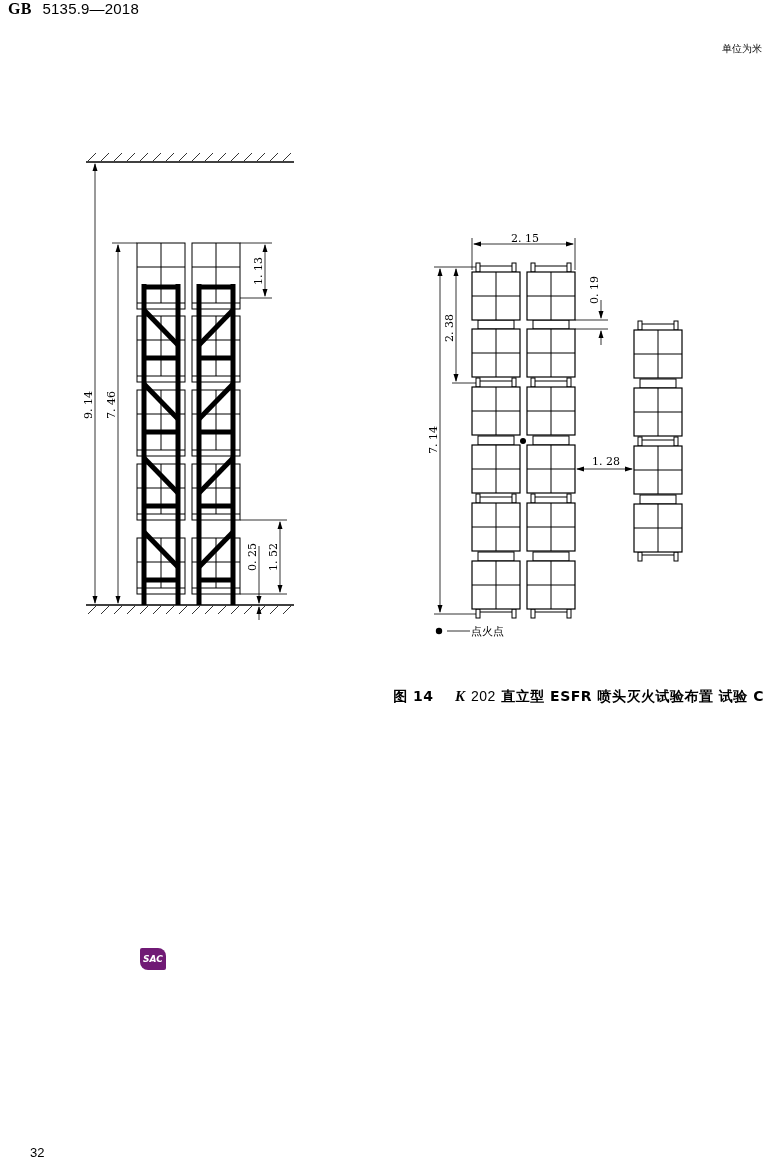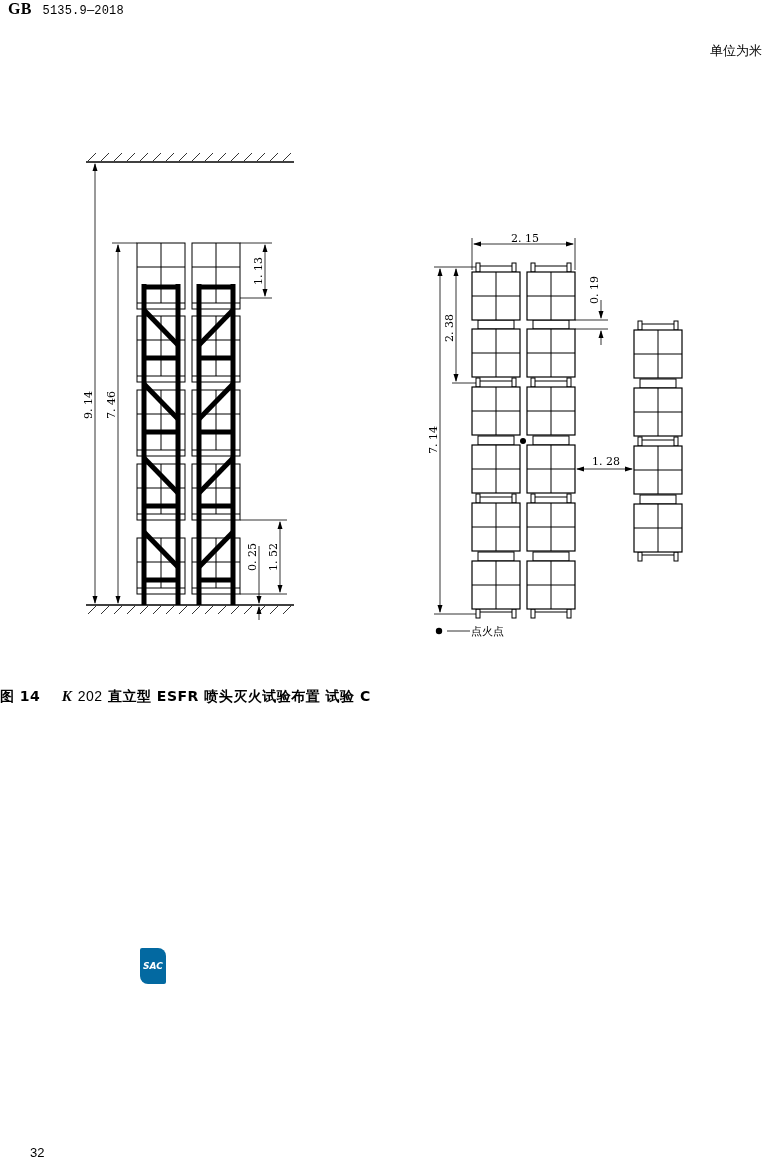--- a/index.html
+++ b/index.html
@@ -1,27 +1,27 @@
 <!DOCTYPE html>
 <html><head>
 <meta charset="utf-8">
 <style>
   html, body { margin: 0; padding: 0; background: #ffffff; }
   body { width: 772px; height: 1168px; position: relative; overflow: hidden;
          font-family: "DejaVu Serif", serif; color: #000; }
   .std-code { position: absolute; left: 8px; top: 0px; font-size: 15px; letter-spacing: 0.2px; }
   .std-code .gb { font-family: Liberation Serif, serif; font-weight: bold; font-size: 16px; margin-right: 6px; }
-  .std-code .num { font-family: Liberation Mono, monospace; font-size: 12px; }
-  .unit-note { position: absolute; right: 10px; top: 42px; font-size: 13px; font-family: Liberation Mono, monospace; }
+  .std-code .num { font-family: Liberation Sans, sans-serif; font-size: 15px; }
+  .unit-note { position: absolute; right: 10px; top: 42px; font-size: 10px; font-family: Liberation Mono, monospace; }
   .figure-svg { position: absolute; left: 0; top: 0; }
-  .caption { position: absolute; left: 0; width: 764px; top: 688px; text-align: left; font-size: 14px;
+  .caption { position: absolute; left: 0; width: 764px; top: 688px; text-align: right; font-size: 14px;
              font-family: "DejaVu Sans", sans-serif; font-weight: bold; letter-spacing: 0.5px; }
   .caption .k { font-family: "Liberation Serif", serif; font-style: italic; font-weight: bold; font-size: 15px; }
   .caption .num { font-weight: normal; font-family: "Liberation Sans", sans-serif; }
-  .watermark { position: absolute; left: 140px; top: 948px; width: 26px; height: 36px; background: #0369a1;
+  .watermark { position: absolute; left: 140px; top: 948px; width: 26px; height: 22px; background: #701a75;
                border-radius: 2px 8px 2px 8px; color: #ffffff; font-size: 9px; font-weight: bold; font-style: italic;
                font-family: "DejaVu Sans", sans-serif; display: flex; align-items: center; justify-content: center; text-align: center; }
   .page-number { position: absolute; left: 30px; top: 1145px; font-size: 13px; font-family: "Liberation Sans", sans-serif; }
   svg text { font-family: "DejaVu Serif", serif; font-size: 11px; }
 </style>
 </head>
 <body>
 
 <div class="std-code">
   <span class="gb">GB</span>

